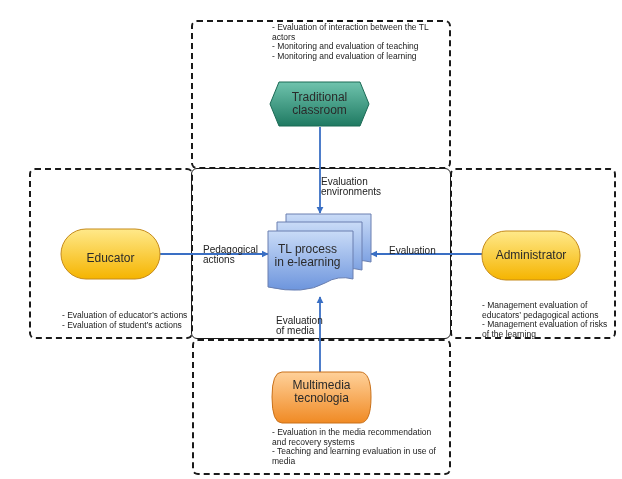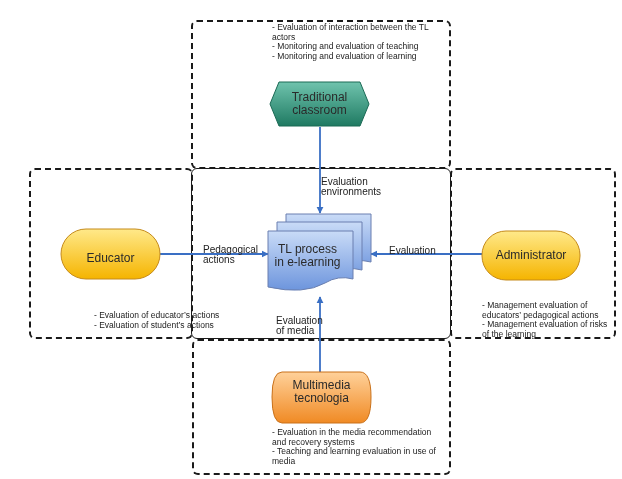--- a/index.html
+++ b/index.html
@@ -78,21 +78,21 @@
 <div class="lbl" style="left:203px;top:245px;">Pedagogical
 actions</div>
 <div class="lbl" style="left:389px;top:246px;">Evaluation</div>
 <div class="lbl" style="left:276px;top:316px;">Evaluation
 of media</div>
 
 <div class="note" style="left:272px;top:23px;width:178px;">- Evaluation of interaction between the TL
 actors
 - Monitoring and evaluation of teaching
 - Monitoring and evaluation of learning</div>
-<div class="note" style="left:62px;top:311px;width:130px;margin-left:32px;">- Evaluation of educator’s actions
+<div class="note" style="left:62px;top:311px;width:130px;">- Evaluation of educator’s actions
 - Evaluation of student’s actions</div>
 <div class="note" style="left:482px;top:301px;width:130px;">- Management evaluation of
 educators’ pedagogical actions
 - Management evaluation of risks
 of the learning</div>
 <div class="note" style="left:272px;top:428px;width:178px;">- Evaluation in the media recommendation
 and recovery systems
 - Teaching and learning evaluation in use of
 media</div>
 

